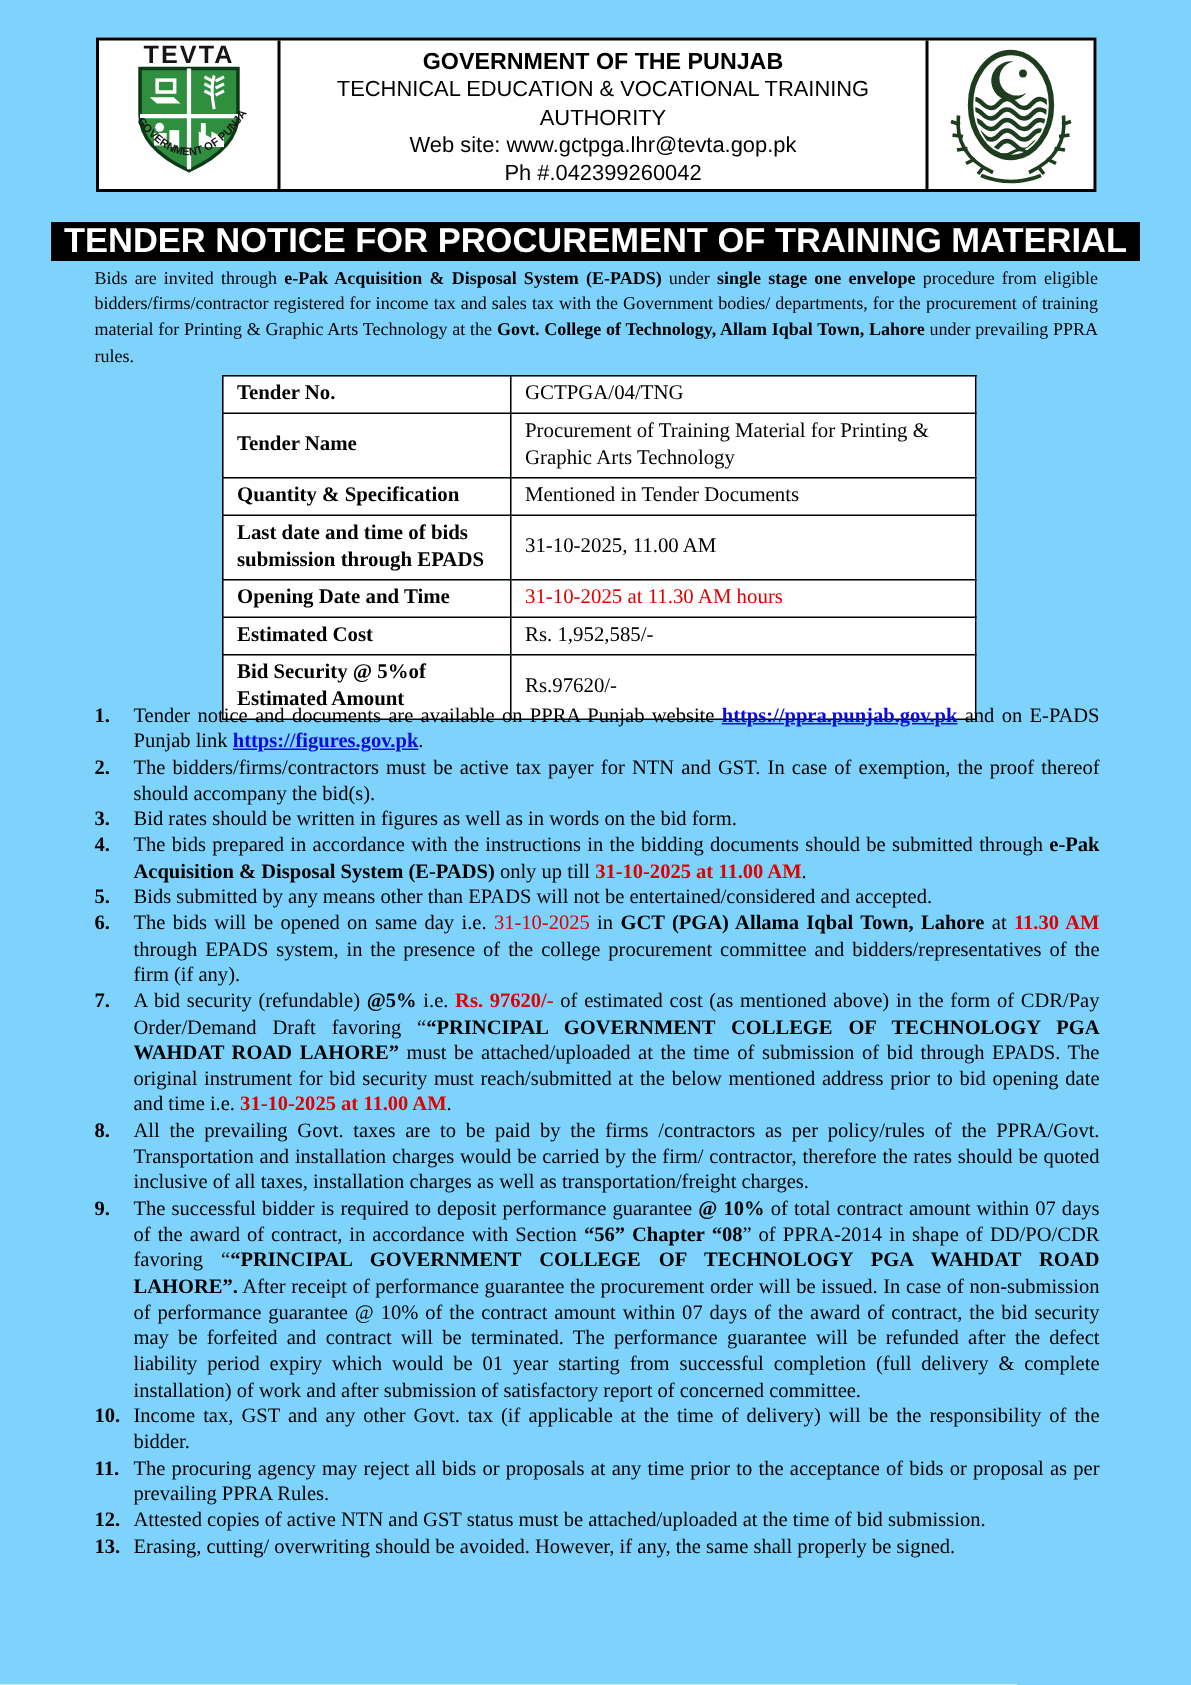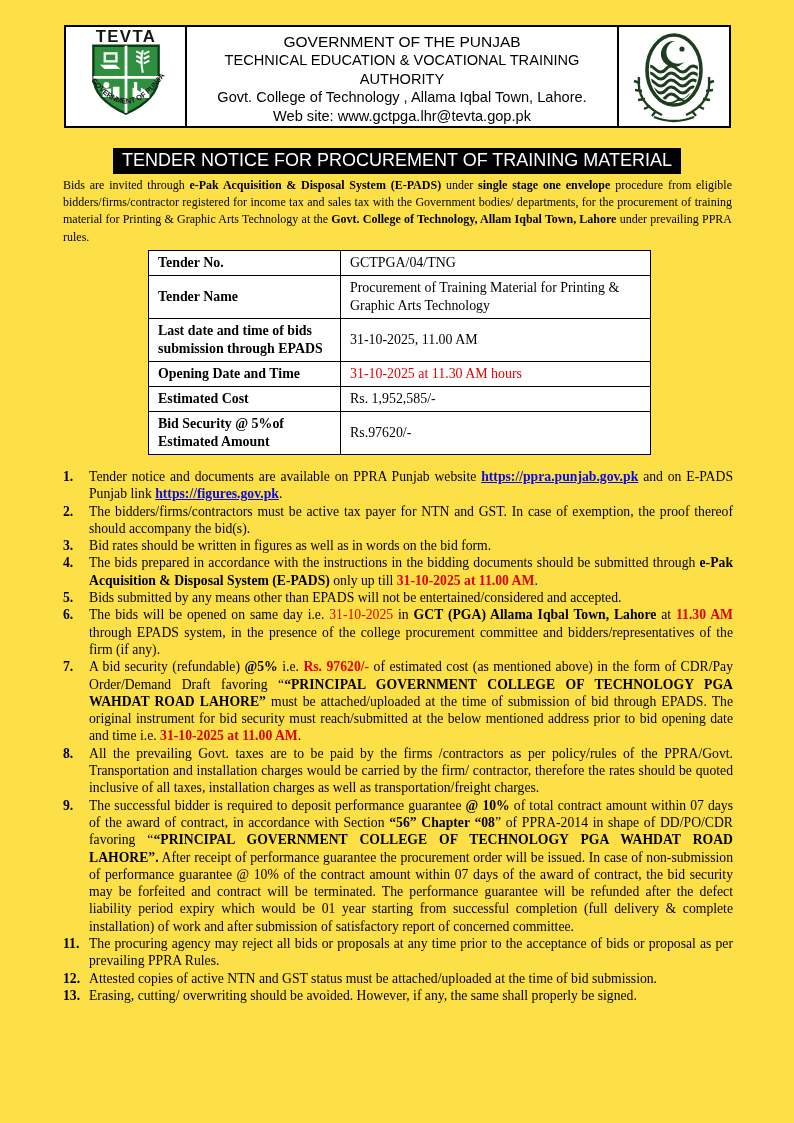--- a/index.html
+++ b/index.html
@@ -1,48 +1,48 @@
 <!DOCTYPE html>
 <html><head>
 <meta charset="utf-8">
 <style>
   * { margin:0; padding:0; box-sizing:border-box; }
   html,body { background:#ffffff; }
   .page {
     position:relative; width:794px; height:1123px; margin:0 auto;
-    background:#fde047; color:#000;
+    background:#7dd3fc; color:#000;
     font-family:"Liberation Serif", serif; overflow:hidden;
   }
 
   
   .header-box {
     position:absolute; left:64px; top:25px; width:667px; height:103px;
     border:2px solid #000; display:flex; background:#fff;
   }
   .header-cell-left {
     width:121px; border-right:2px solid #000;
     display:flex; align-items:center; justify-content:center;
   }
   .header-cell-center {
     flex:1; text-align:center; padding-top:5px;
     font-family:"Liberation Sans", sans-serif;
   }
   .header-cell-right {
     width:112px; border-left:2px solid #000;
     display:flex; align-items:center; justify-content:center;
   }
-  .h-line1 { font-weight:normal; font-size:15.5px; line-height:19px; }
+  .h-line1 { font-weight:bold; font-size:15.5px; line-height:19px; }
   .h-line  { font-size:14.6px; line-height:18.6px; }
 
   
   .title-row { position:absolute; top:148px; left:0; width:100%; text-align:center; }
   .title-row .bar {
     display:inline-block; background:#000; color:#fff;
-    font-family:"Liberation Sans", sans-serif; font-weight:normal;
-    font-size:18px; line-height:21px; padding:2px 9px 3px;
+    font-family:"Liberation Sans", sans-serif; font-weight:bold;
+    font-size:23px; line-height:21px; padding:2px 9px 3px;
   }
 
   
   .intro {
     position:absolute; top:177px; left:63px; width:669px;
     font-size:12px; line-height:17.2px; text-align:justify;
   }
 
   
   .tender-table {
@@ -114,22 +114,22 @@
         <path id="tevta-cap-path" d="M8 50 Q50 112 92 50" fill="none"></path>
         <text font-size="8" font-family="Liberation Sans, sans-serif" font-weight="bold" fill="#151515">
           <textPath href="#tevta-cap-path" startOffset="7%">GOVERNMENT OF PUNJAB</textPath>
         </text>
       </svg>
     </div>
 
     <div class="header-cell-center">
       <div class="h-line1">GOVERNMENT OF THE PUNJAB</div>
       <div class="h-line">TECHNICAL EDUCATION &amp; VOCATIONAL TRAINING AUTHORITY</div>
-      <div class="h-line">Govt. College of Technology , Allama Iqbal Town, Lahore.</div>
       <div class="h-line">Web site: www.gctpga.lhr@tevta.gop.pk</div>
+      <div class="h-line">Ph #.042399260042</div>
     </div>
 
     <div class="header-cell-right">
 
       <svg width="100" height="95" viewBox="0 0 100 95">
         <defs>
           <clipPath id="crest-clip">
               <ellipse cx="50" cy="41" rx="24" ry="32"></ellipse>
             </clipPath>
         </defs>
@@ -167,20 +167,24 @@
   <table class="tender-table">
     <tbody>
       <tr class="row-short">
         <td class="tlabel">Tender No.</td>
         <td class="tvalue"><span>GCTPGA/04/TNG</span></td>
       </tr>
       <tr class="row-tall">
         <td class="tlabel">Tender Name</td>
         <td class="tvalue"><span>Procurement of Training Material for Printing &amp; Graphic Arts Technology</span></td>
       </tr>
+      <tr class="row-short">
+        <td class="tlabel">Quantity &amp; Specification</td>
+        <td class="tvalue"><span>Mentioned in Tender Documents</span></td>
+      </tr>
       <tr class="row-tall">
         <td class="tlabel">Last date and time of bids submission through EPADS</td>
         <td class="tvalue"><span>31-10-2025, 11.00 AM</span></td>
       </tr>
       <tr class="row-short">
         <td class="tlabel">Opening Date and Time</td>
         <td class="tvalue"><span class="seg-red">31-10-2025 at 11.30 AM hours</span></td>
       </tr>
       <tr class="row-short">
         <td class="tlabel">Estimated Cost</td>
@@ -224,20 +228,24 @@
     </div>
     <div class="term">
       <span class="num">8.</span>
       <div class="ttext"><span>All the prevailing Govt. taxes are to be paid by the firms /contractors as per policy/rules of the PPRA/Govt. Transportation and installation charges would be carried by the firm/ contractor, therefore the rates should be quoted inclusive of all taxes, installation charges as well as transportation/freight charges.</span></div>
     </div>
     <div class="term">
       <span class="num">9.</span>
       <div class="ttext"><span>The successful bidder is required to deposit performance guarantee </span><span class="seg-b">@ 10%</span><span> of total contract amount within 07 days of the award of contract, in accordance with Section </span><span class="seg-b">“56” Chapter “08</span><span>” of PPRA-2014 in shape of DD/PO/CDR favoring “</span><span class="seg-b">“PRINCIPAL GOVERNMENT COLLEGE OF TECHNOLOGY PGA WAHDAT ROAD LAHORE”.</span><span> After receipt of performance guarantee the procurement order will be issued. In case of non-submission of performance guarantee @ 10% of the contract amount within 07 days of the award of contract, the bid security may be forfeited and contract will be terminated. The performance guarantee will be refunded after the defect liability period expiry which would be 01 year starting from successful completion (full delivery &amp; complete installation) of work and after submission of satisfactory report of concerned committee.</span></div>
     </div>
     <div class="term">
+      <span class="num">10.</span>
+      <div class="ttext"><span>Income tax, GST and any other Govt. tax (if applicable at the time of delivery) will be the responsibility of the bidder.</span></div>
+    </div>
+    <div class="term">
       <span class="num">11.</span>
       <div class="ttext"><span>The procuring agency may reject all bids or proposals at any time prior to the acceptance of bids or proposal as per prevailing PPRA Rules.</span></div>
     </div>
     <div class="term">
       <span class="num">12.</span>
       <div class="ttext"><span>Attested copies of active NTN and GST status must be attached/uploaded at the time of bid submission.</span></div>
     </div>
     <div class="term">
       <span class="num">13.</span>
       <div class="ttext"><span>Erasing, cutting/ overwriting should be avoided. However, if any, the same shall properly be signed.</span></div>

